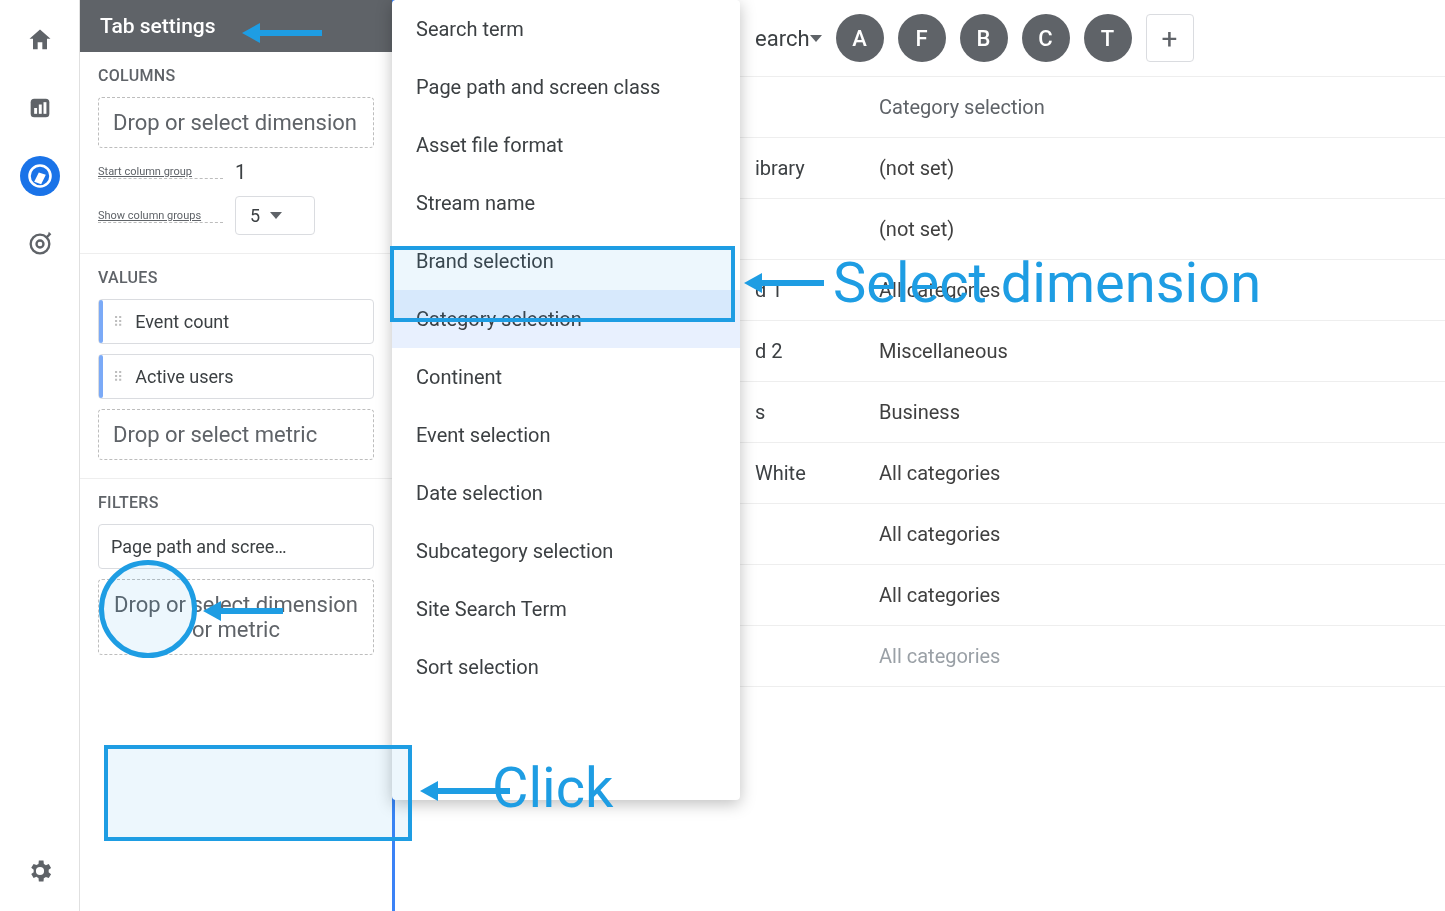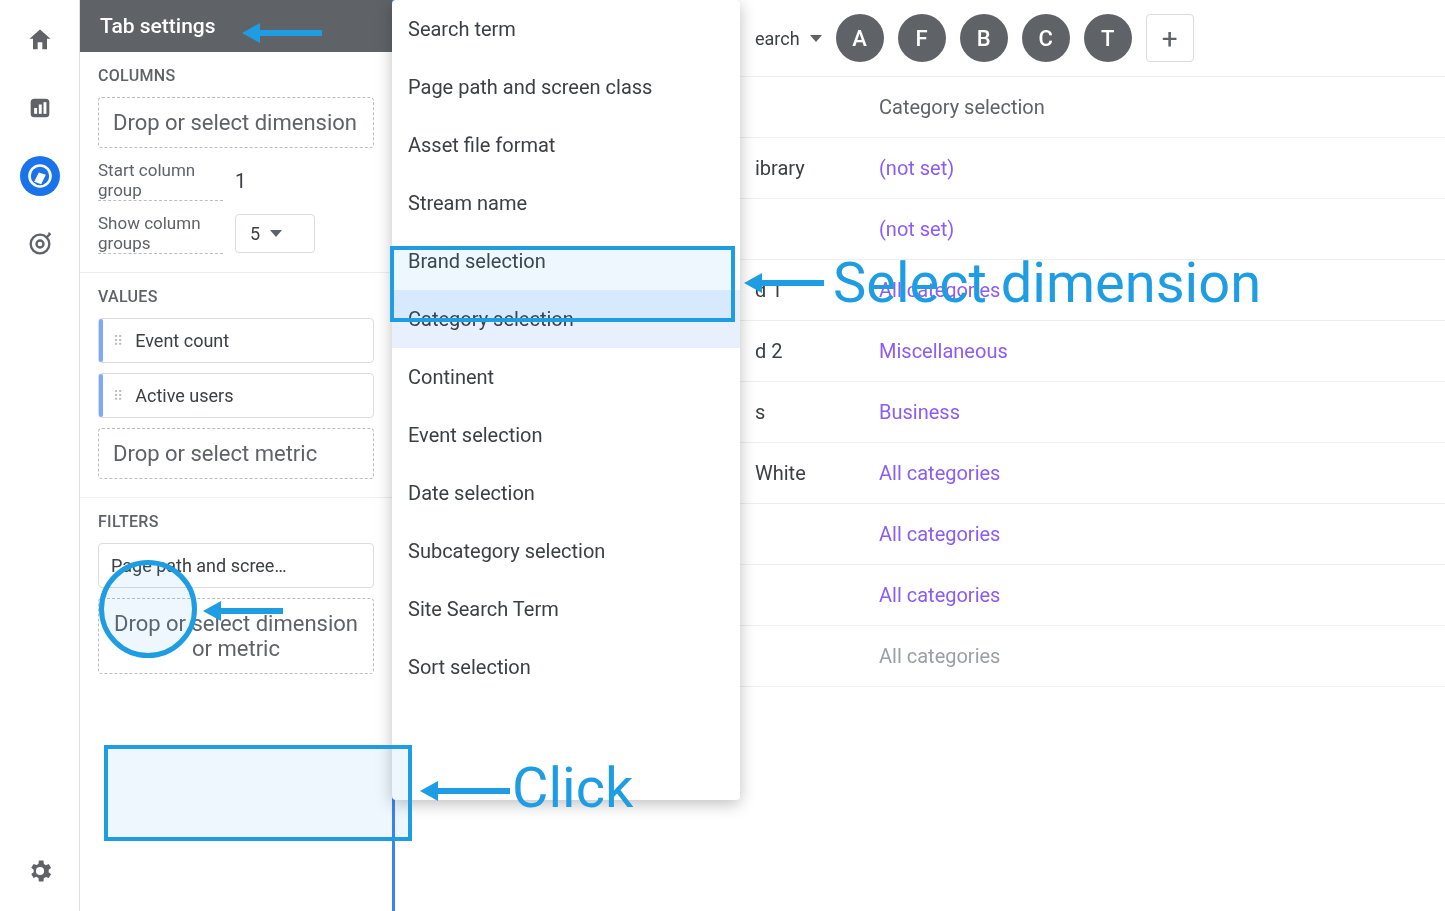--- a/index.html
+++ b/index.html
@@ -14,49 +14,49 @@
   .rail-settings { position:absolute; bottom:20px; }
 
   
   .panel { width:315px; border-right:3px solid #3b82f6; display:flex; flex-direction:column; position:relative; }
   .panel-header { background:#5f6368; color:#fff; font-weight:500; font-size:21px; padding:14px 20px; }
   .section { padding:14px 18px 18px 18px; border-bottom:1px solid #eee; }
   .section-label { font-size:16px; color:#5f6368; letter-spacing:.3px; margin-bottom:12px; font-weight:500; }
   .dropzone { border:1px dashed #bdbdbd; border-radius:4px; color:#5f6368; font-size:22px; padding:12px 14px; background:#fff; cursor:pointer; text-align:left; }
   .dropzone.center { text-align:center; }
   .row { display:flex; align-items:center; gap:12px; margin-top:12px; }
-  .small-label { font-size:17px; color:#5f6368; border-bottom:1px dashed #bdbdbd; width:125px; }
+  .small-label { font-size:11px; color:#5f6368; border-bottom:1px dashed #bdbdbd; width:125px;text-decoration:underline; }
   .select-box { border:1px solid #dadce0; border-radius:4px; padding:8px 14px; font-size:18px; display:flex; align-items:center; gap:10px; cursor:pointer; min-width:80px; }
   .dropdown-caret { width:0;height:0;border-left:6px solid transparent;border-right:6px solid transparent;border-top:7px solid #5f6368; }
   .chip { border:1px solid #dadce0; border-radius:4px; padding:11px 12px; display:flex; align-items:center; gap:10px; font-size:18px; color:#3c4043; margin-bottom:10px; cursor:grab; }
   .chip .accent { width:4px; align-self:stretch; background:#7baaf7; border-radius:2px; margin:-11px 0 -11px -12px; }
   .grip { color:#bdbdbd; font-size:14px; letter-spacing:2px; line-height:6px; }
 
   
   .dropdown { position:absolute; top:0; left:392px; width:348px; height:800px; background:#fff; box-shadow:0 4px 16px rgba(0,0,0,.25); border-radius:4px; overflow:hidden; z-index:10; }
   .dropdown-inner { height:100%; overflow-y:auto; }
-  .dd-item { padding:17px 16px; font-size:20px; color:#3c4043; cursor:pointer; }
+  .dd-item { padding:17px 24px; font-size:20px; color:#3c4043; cursor:pointer; }
   .dd-item.highlight { background:#e8f0fe; }
   .dropdown-inner::-webkit-scrollbar { width:12px; }
   .dropdown-inner::-webkit-scrollbar-thumb { background:#bdbdbd; border-radius:6px; }
   .dropdown-inner::-webkit-scrollbar-track { background:#f1f1f1; }
 
   
   .main { flex:1; display:flex; flex-direction:column; overflow:hidden; }
   .top-row { display:flex; align-items:center; gap:14px; padding:14px 14px 14px 360px; border-bottom:1px solid #eee; }
-  .seg-chip { display:flex; align-items:center; gap:10px; font-size:18px; color:#3c4043; }
+  .seg-chip { display:flex; align-items:center; font-size:22px; color:#3c4043; }
   .circle-badge { width:48px; height:48px; border-radius:50%; background:#5f6368; color:#fff; display:flex; align-items:center; justify-content:center; font-size:22px; font-weight:500; cursor:pointer; }
   .plus-badge { width:48px; height:48px; border:1px solid #dadce0; border-radius:4px; display:flex; align-items:center; justify-content:center; color:#5f6368; cursor:pointer; font-size:28px; }
   .table { flex:1; overflow:auto; }
   .head-row { display:flex; border-bottom:1px solid #eee; }
   .col-a { width:470px; padding-left:360px; }
   .col-b { flex:1; padding:18px 14px; font-size:20px; color:#5f6368; }
   .data-row { display:flex; border-bottom:1px solid #eee; }
   .cell-a { width:470px; padding:18px 14px 18px 360px; font-size:20px; color:#3c4043; white-space:nowrap; overflow:hidden; }
-  .cell-b { flex:1; padding:18px 14px; font-size:20px; color:#8b5cf6; }
+  .cell-b { flex:1; padding:18px 14px; font-size:20px; color:#404040; }
   .faded .cell-b { color:#9aa0a6; }
 
   
   .hl-box { position:absolute; border:4px solid #1e9de3; background:rgba(30,157,227,.08); pointer-events:none; z-index:20; }
   .hl-circle { position:absolute; border:5px solid #1e9de3; border-radius:50%; background:rgba(30,157,227,.08); pointer-events:none; z-index:20; }
   .anno-text { position:absolute; color:#1e9de3; font-size:56px; font-weight:400; z-index:20; pointer-events:none; }
   .arrow { position:absolute; z-index:20; pointer-events:none; }
   .arrow svg { overflow:visible; }
 </style>
 </head>
@@ -222,21 +222,21 @@
       <div class="dd-item">Subcategory selection</div>
       <div class="dd-item">Site Search Term</div>
       <div class="dd-item">Sort selection</div>
     </div>
 </div>
 
 <div class="hl-box" style="top:246px;left:390px;width:345px;height:76px;"></div>
 <div class="hl-box" style="top:745px;left:104px;width:308px;height:96px;"></div>
 <div class="hl-circle" style="top:560px;left:99px;width:98px;height:98px;"></div>
 <div class="anno-text" style="top:250px;left:833px;">Select dimension</div>
-<div class="anno-text" style="top:755px;left:512px;">Click</div>
+<div class="anno-text" style="top:755px;left:492px;">Click</div>
 
 <div class="arrow" style="top:18px;left:242px;">
   <svg width="80" height="30">
       <line x1="80" y1="15" x2="12" y2="15" stroke="#1e9de3" stroke-width="6"></line>
       <polygon points="0,15 18,5 18,25" fill="#1e9de3"></polygon>
     </svg>
 </div>
 <div class="arrow" style="top:268px;left:744px;">
   <svg width="80" height="30">
       <line x1="80" y1="15" x2="12" y2="15" stroke="#1e9de3" stroke-width="6"></line>

